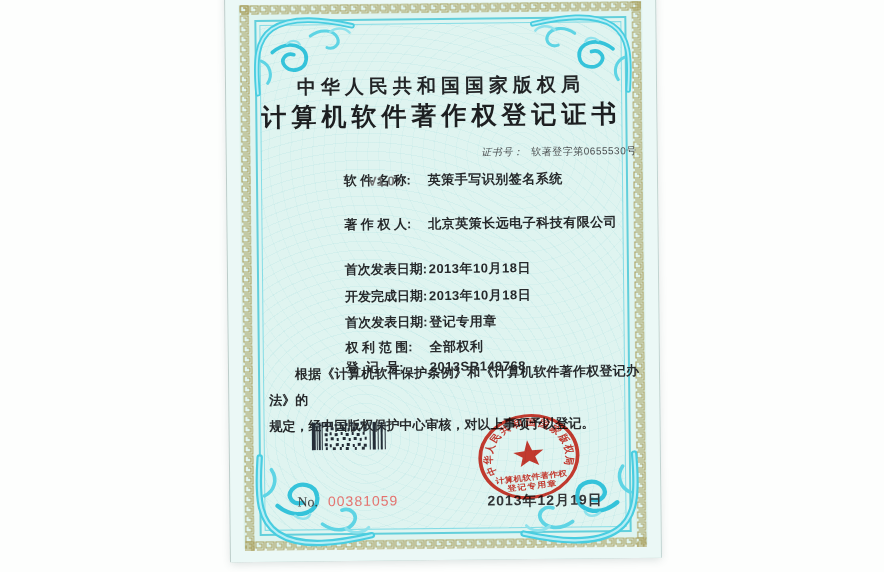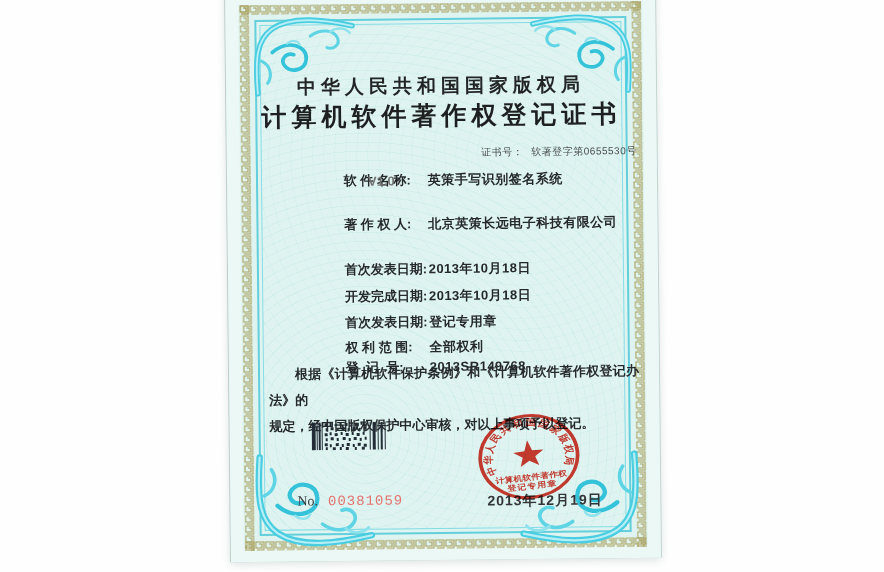--- a/index.html
+++ b/index.html
@@ -32,35 +32,35 @@
   .fl-tl{left:24px;top:25px;width:108px;height:80px;}
   .fl-tr{right:20px;top:25px;width:108px;height:80px;transform:scaleX(-1);}
   .fl-bl{left:20px;bottom:14px;width:128px;height:94px;transform:scaleY(-1);}
   .fl-br{right:16px;bottom:14px;width:128px;height:94px;transform:scale(-1,-1);}
   
   .authority{position:absolute;left:0;width:100%;top:83px;text-align:center;
              font-size:19px;font-weight:700;letter-spacing:5px;color:#222426;}
   .cert-title{position:absolute;left:0;width:100%;top:109px;text-align:center;
              font-size:25px;font-weight:700;letter-spacing:5px;color:#1d1f21;}
   .cert-no{position:absolute;right:20px;top:145px;font-size:10px;color:#4a4e50;letter-spacing:0.5px;white-space:pre;}
-  .cert-no .lab{margin-right:8px;}
+  .cert-no .lab{margin-right:8px;font-style:italic;}
   .row{position:absolute;left:57px;font-size:13px;color:#26292b;font-weight:700;white-space:pre;}
   .row .label{display:inline-block;width:84px;white-space:pre;margin-left:38px;}
   .row .value{letter-spacing:0.5px;}
   .value2{position:absolute;left:141px;font-size:13px;font-weight:700;color:#737373;}
   .statement{position:absolute;left:40px;width:370px;font-size:13px;line-height:26px;
              color:#26292b;font-weight:700;text-align:justify;}
   .statement .l1{text-indent:2em;}
   
   .barcode{position:absolute;left:82px;top:431px;width:78px;height:28px;}
   .barcode svg{display:block;width:100%;height:100%;}
   
   .serial{position:absolute;left:67px;top:502px;font-size:14px;color:#3c4042;
           font-family:"Liberation Serif",serif;}
-  .serial .num{color:#e4736f;font-family:Liberation Mono, monospace;font-size:14px;letter-spacing:1px;margin-left:10px;}
+  .serial .num{color:#e4736f;font-family:Liberation Sans, sans-serif;font-size:14px;letter-spacing:1px;margin-left:10px;}
   
   .issue-date{position:absolute;left:257px;top:503px;font-size:14px;font-weight:700;
               color:#333638;letter-spacing:1px;}
   
   .seal{position:absolute;left:246px;top:423px;width:106px;height:89px;z-index:5;
         transform:rotate(-6deg);mix-blend-mode:multiply;opacity:0.95;}
   .seal svg{display:block;width:100%;height:100%;}
   .seal text{font-family:"Liberation Sans","DejaVu Sans",sans-serif;font-weight:700;}
   .hidden-defs{position:absolute;width:0;height:0;overflow:hidden;}
 </style>

